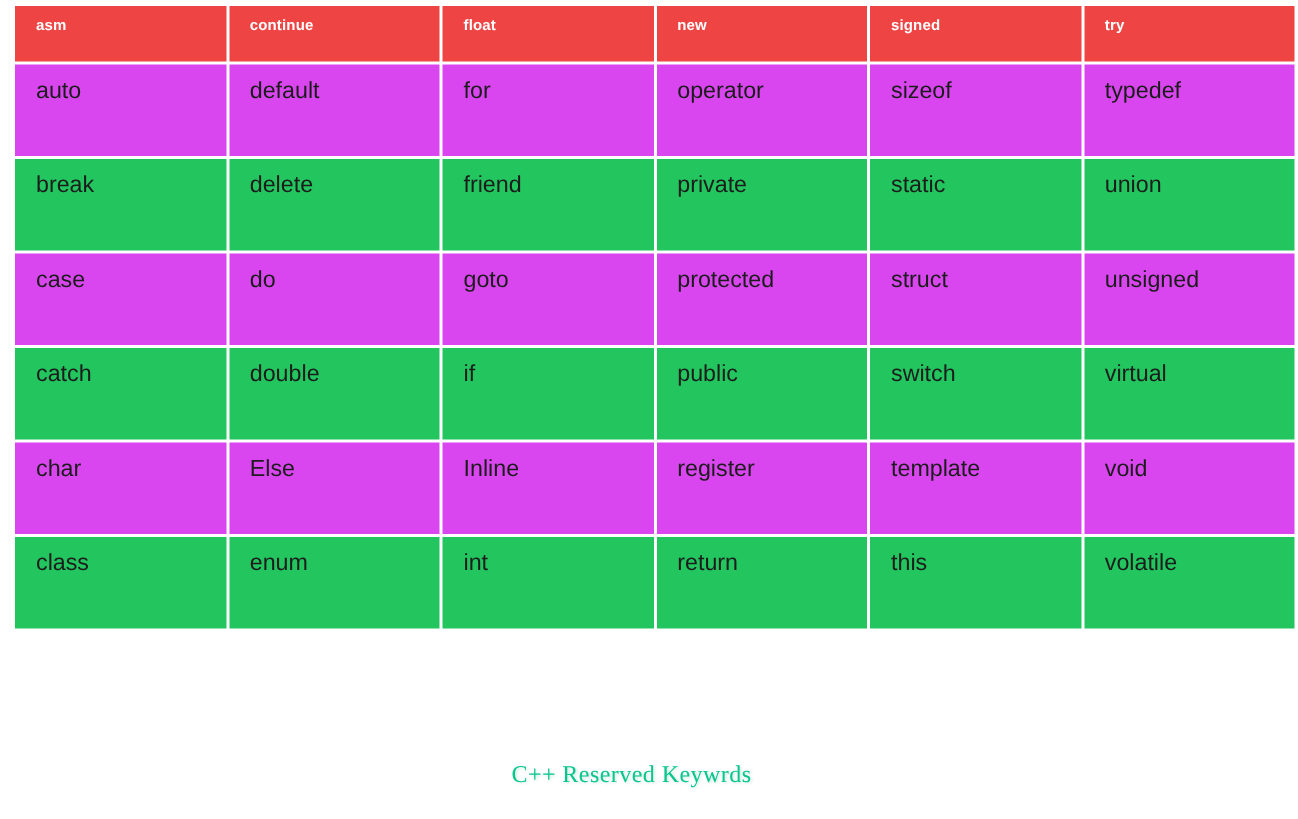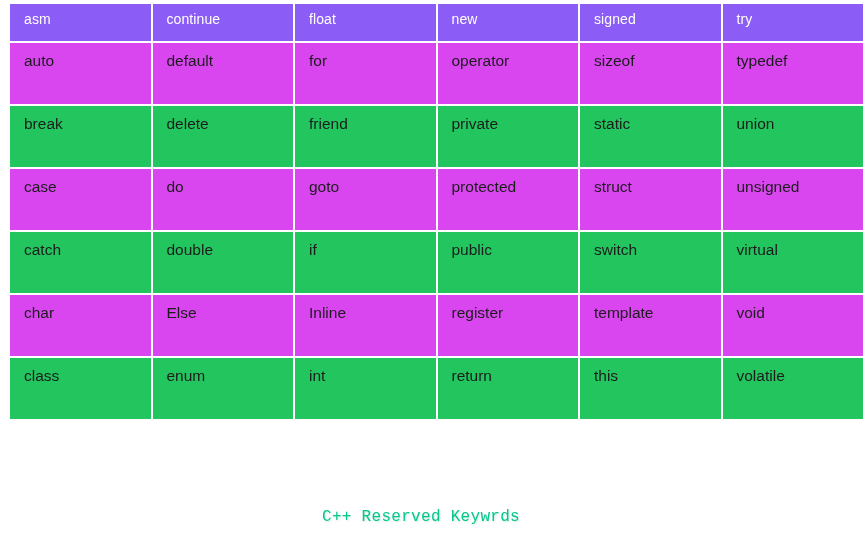--- a/index.html
+++ b/index.html
@@ -32,24 +32,24 @@
     width: 843px;
     border-collapse: separate;
     border-spacing: 2px 2px;
     table-layout: fixed;
   }
   table.kw-table col {
     width: 140.5px;
   }
 
   th.kw-head {
-    background: #8b5cf6;
+    background: #ef4444;
     color: #ffffff;
-    font-size: 14px;
-    font-weight: normal;
+    font-size: 10px;
+    font-weight: bold;
     text-align: left;
     padding: 8px 0 8px 14px;
     height: 37px;
     vertical-align: top;
     line-height: 1.1;
     letter-spacing: 0.1px;
     box-sizing: border-box;
   }
 
   td.kw-cell {
@@ -68,21 +68,21 @@
   tr.row-even td.kw-cell { background: #22c55e; }
 
   
   .caption {
     position: absolute;
     left: 0;
     top: 508px;
     width: 842px;
     text-align: center;
     color: #06C68E;
-    font-family: Liberation Mono, monospace;
+    font-family: Liberation Serif, serif;
     font-size: 16px;
     font-weight: normal;
     letter-spacing: 0.3px;
     text-shadow: 1px 1px 2px rgba(160, 210, 190, 0.55);
   }
 </style>
 </head>
 <body>
 
 <div id="root">

